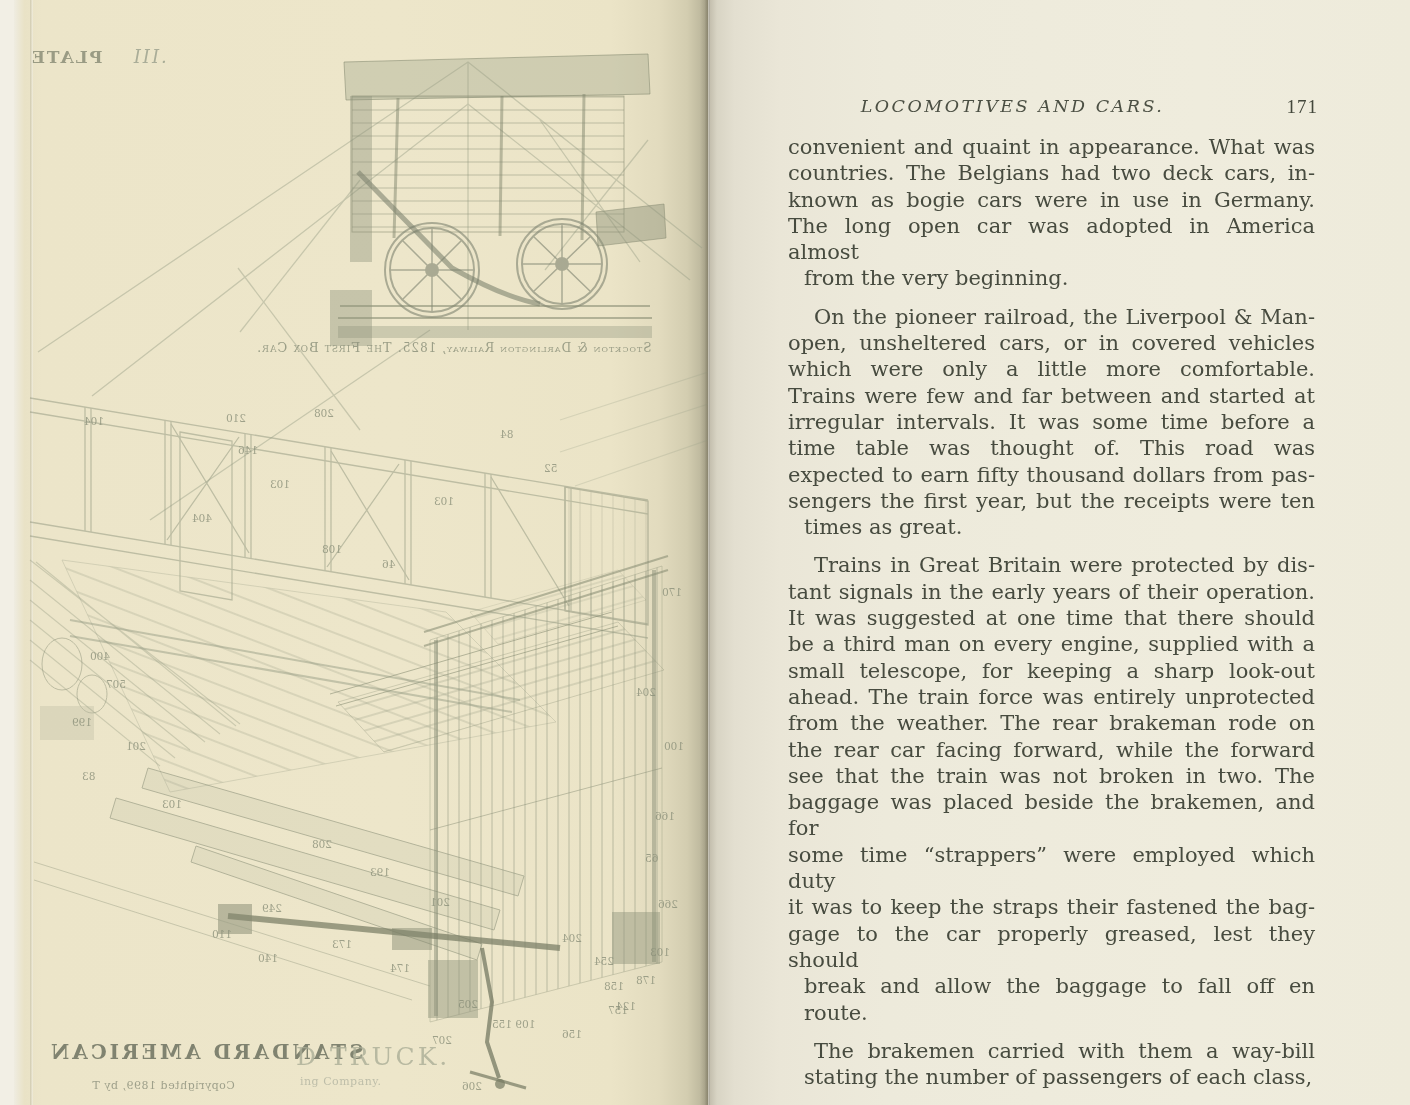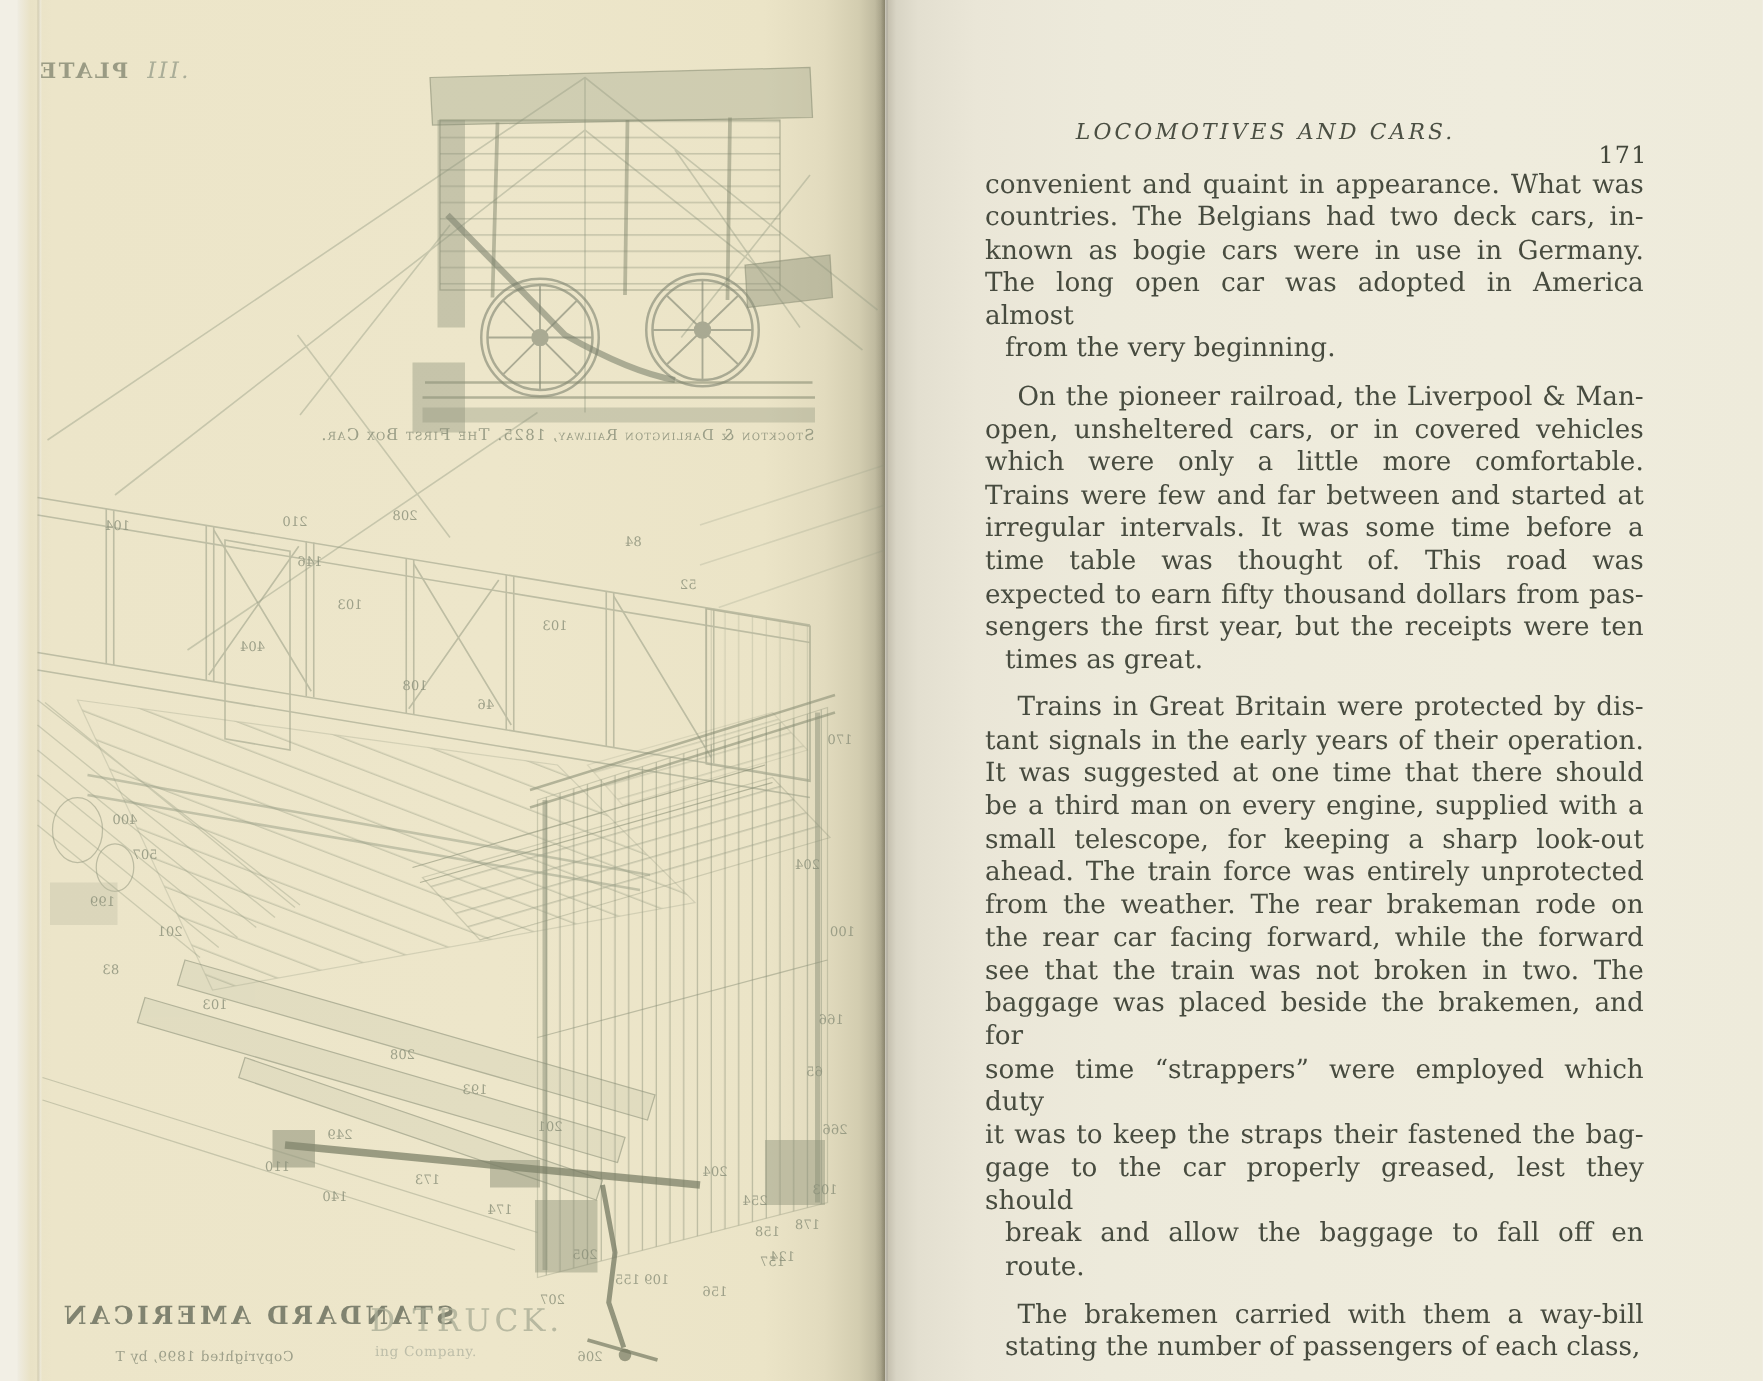--- a/index.html
+++ b/index.html
@@ -22,21 +22,21 @@
     background:linear-gradient(90deg,rgba(160,155,130,.35),rgba(255,255,255,.4));
   }
   .ghost-svg{position:absolute;left:0;top:0;}
   .mir{display:inline-block;transform:scaleX(-1);}
 
   .plate-label{position:absolute;left:16px;top:46px;white-space:nowrap;}
   .plate-label .mir{
     font-size:17px;font-weight:bold;letter-spacing:2px;color:#7f836e;opacity:.75;
   }
   .plate-label .numeral{
-    font-style:italic;font-size:18px;letter-spacing:2px;color:#9aa08c;opacity:.8;margin-left:10px;
+    font-style:italic;font-size:18px;letter-spacing:2px;color:#9aa08c;opacity:.8;margin-left:26px;
   }
 
   .fig-caption{
     position:absolute;left:230px;top:338px;width:420px;text-align:center;
     color:#8d927c;opacity:.85;line-height:17px;white-space:nowrap;
   }
   .fig-caption .l1{font-variant:small-caps;font-size:13px;letter-spacing:1px;}
   .fig-caption .l2{font-variant:small-caps;font-size:12px;letter-spacing:1px;}
 
   .pnum{
@@ -75,21 +75,21 @@
     background:linear-gradient(90deg,
       #c4bfae 0%, #d8d4c4 1%, #e3dfd0 3.5%, #eae6d7 10%, #edeadb 25%, #efecdd 70%, #eeebdb 100%);
   }
   .running-head{position:relative;height:30px;top:96px;width:100%;}
   .rh-title{
     position:absolute;left:0;right:95px;text-align:center;
     font-style:italic;font-size:17.5px;letter-spacing:2.5px;color:#4b4f43;
     white-space:nowrap;
   }
   .rh-num{
-    position:absolute;right:92px;top:17px;font-size:19px;color:#43473b;letter-spacing:1px;
+    position:absolute;right:92px;top:0;font-size:19px;color:#43473b;letter-spacing:1px;font-family:Liberation Serif, serif;
   }
   .text-column{
     position:absolute;left:78px;top:134px;width:527px;
     font-size:21px;line-height:26.3px;color:#474b3f;
   }
   .line{text-align:justify;text-align-last:justify;white-space:normal;}
   .line.indent{text-indent:26px;margin-top:12px;}
   .line.endline{text-align-last:left;margin-left:16px;}
 </style>
 </head>

